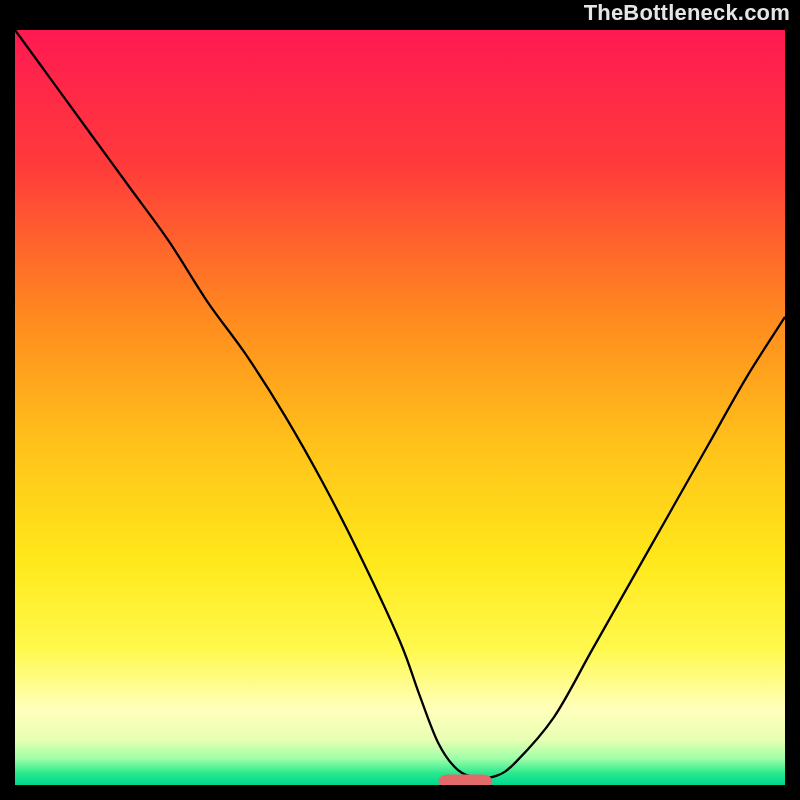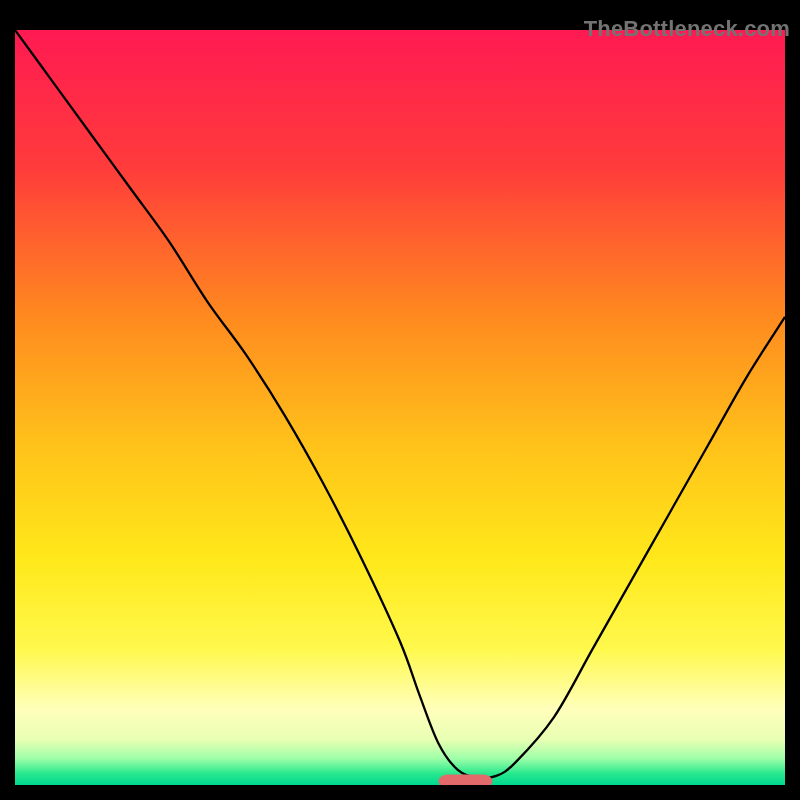--- a/index.html
+++ b/index.html
@@ -12,23 +12,23 @@
     font-family: Arial, Helvetica, sans-serif;
   }
   .frame {
     position: relative;
     width: 800px;
     height: 800px;
     background: #000;
   }
   .watermark {
     position: absolute;
-    top: 16px;
+    top: 0;
     right: 10px;
-    color: #737373;
+    color: #e5e5e5;
     font-size: 22px;
     font-weight: 600;
     letter-spacing: 0.2px;
     z-index: 10;
   }
   .plot-outer {
     position: absolute;
     left: 15px;
     top: 30px;
     width: 770px;

